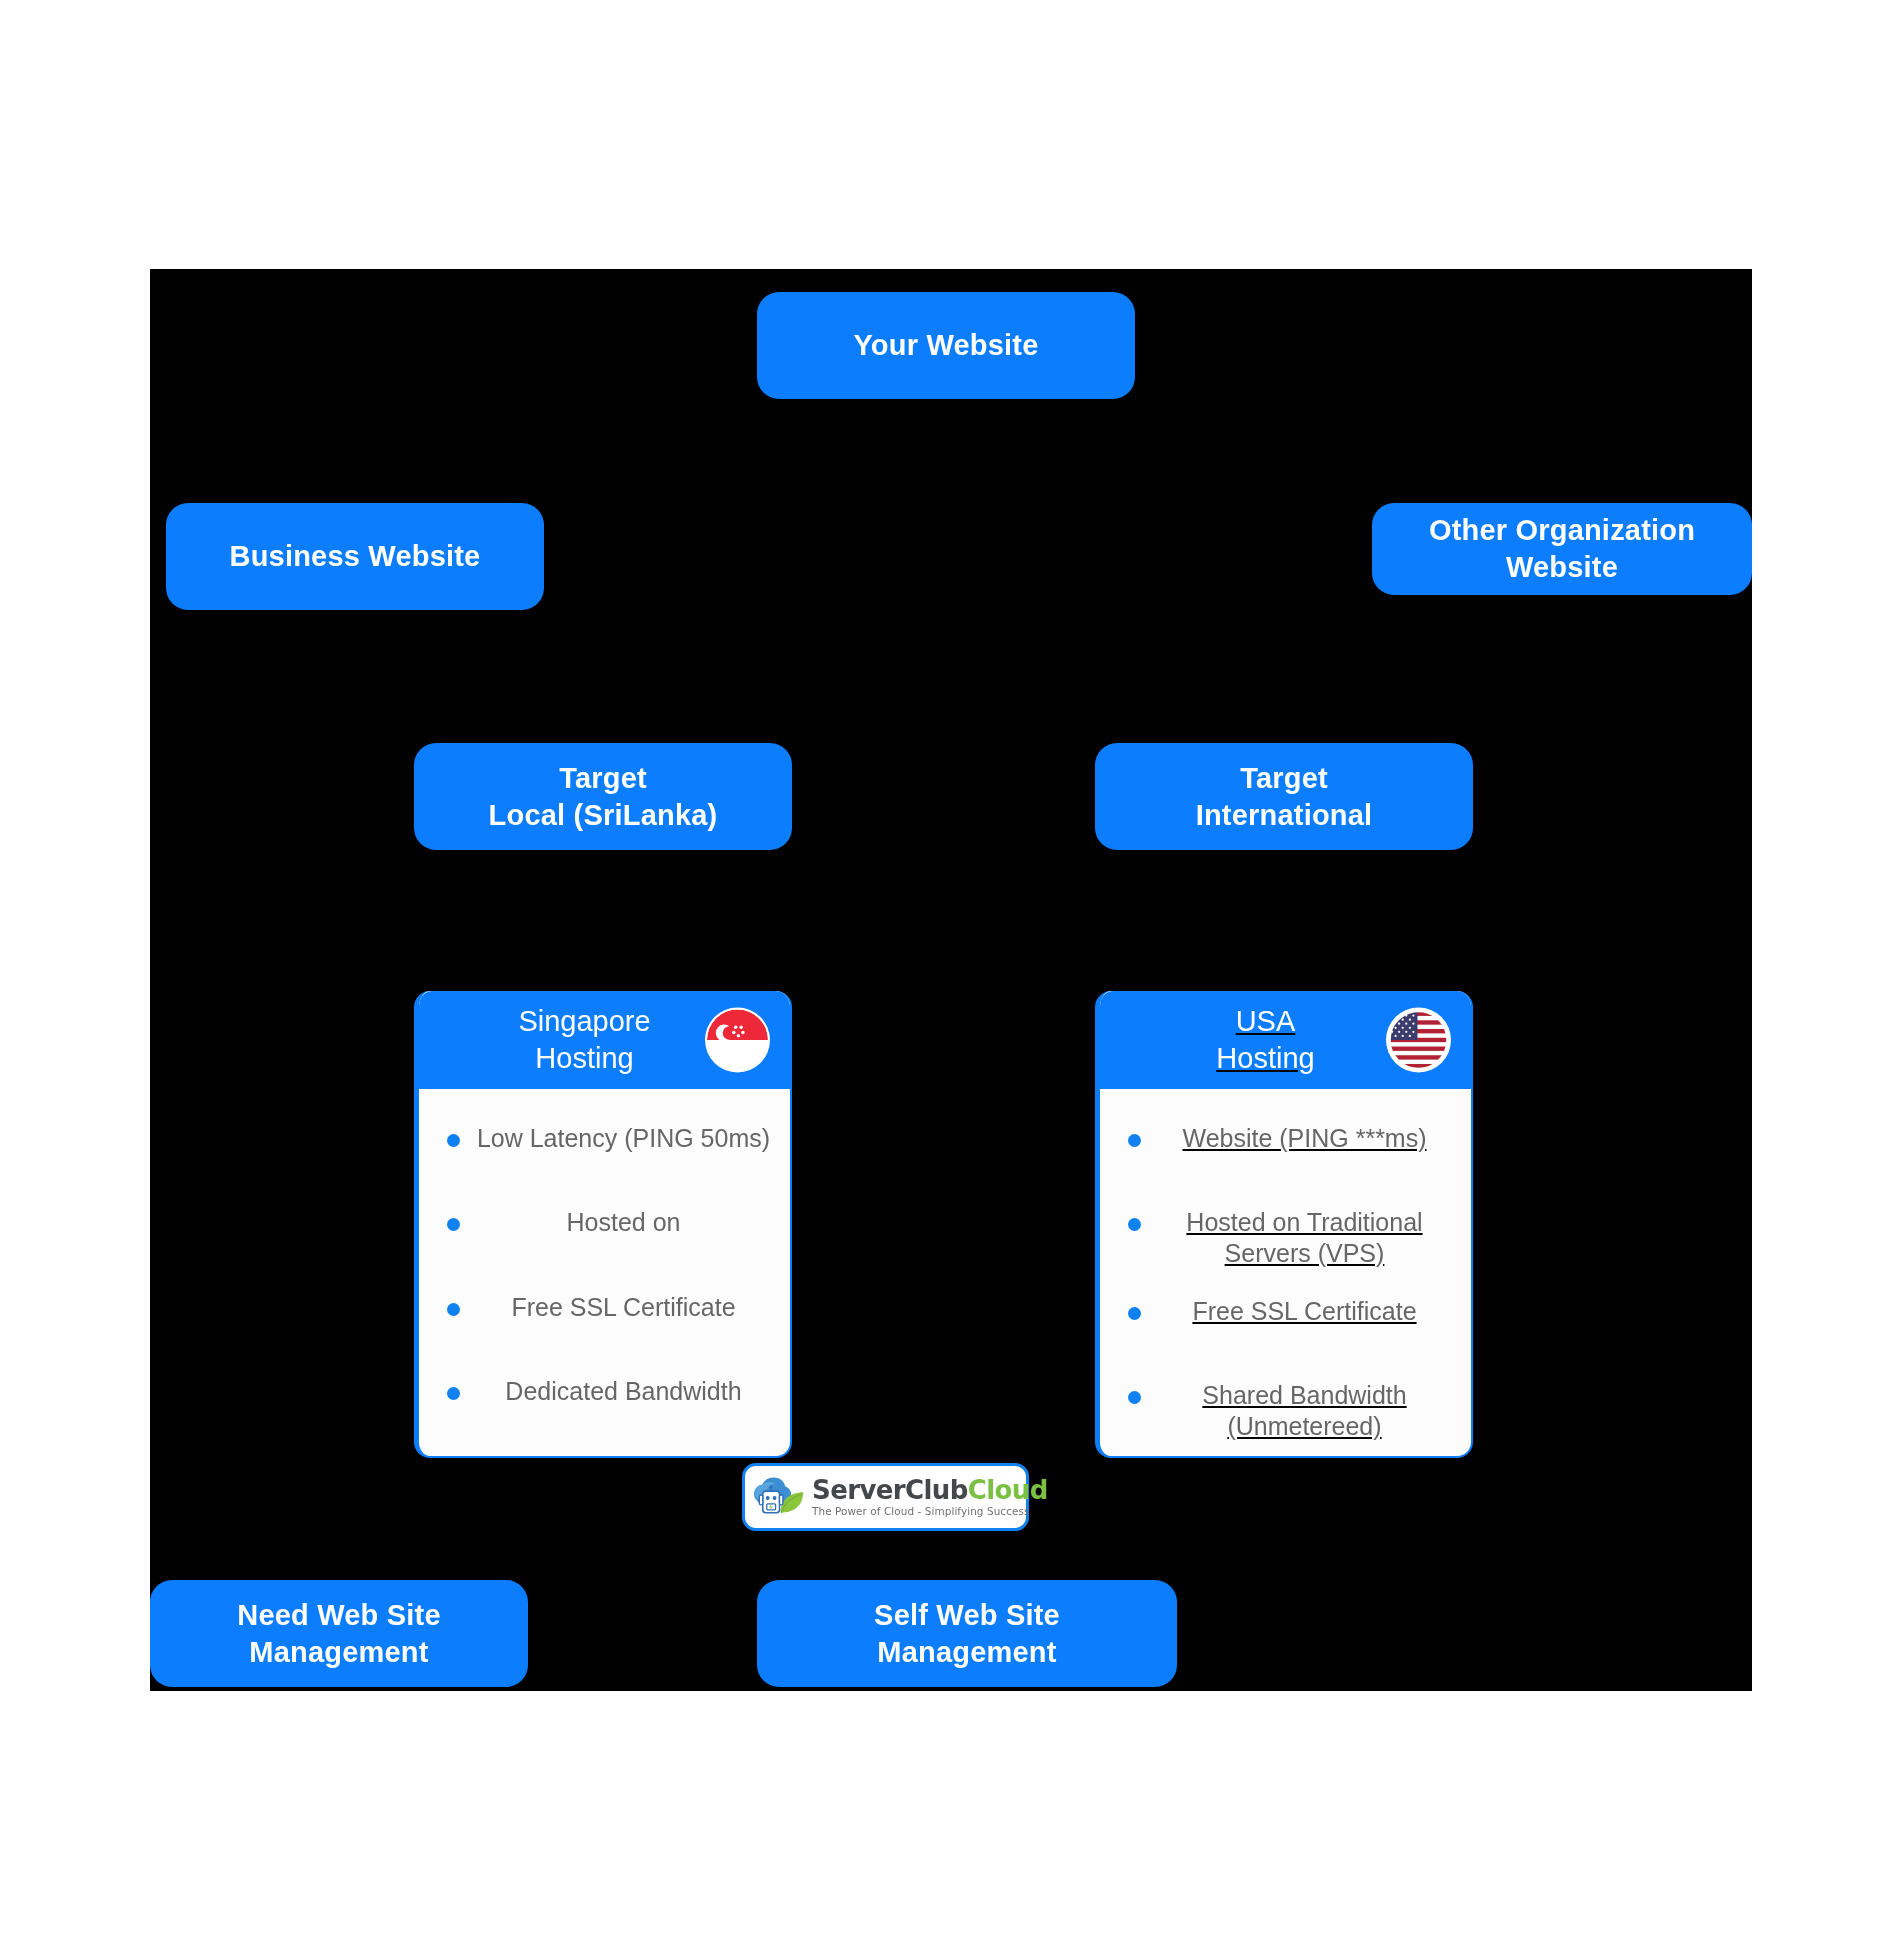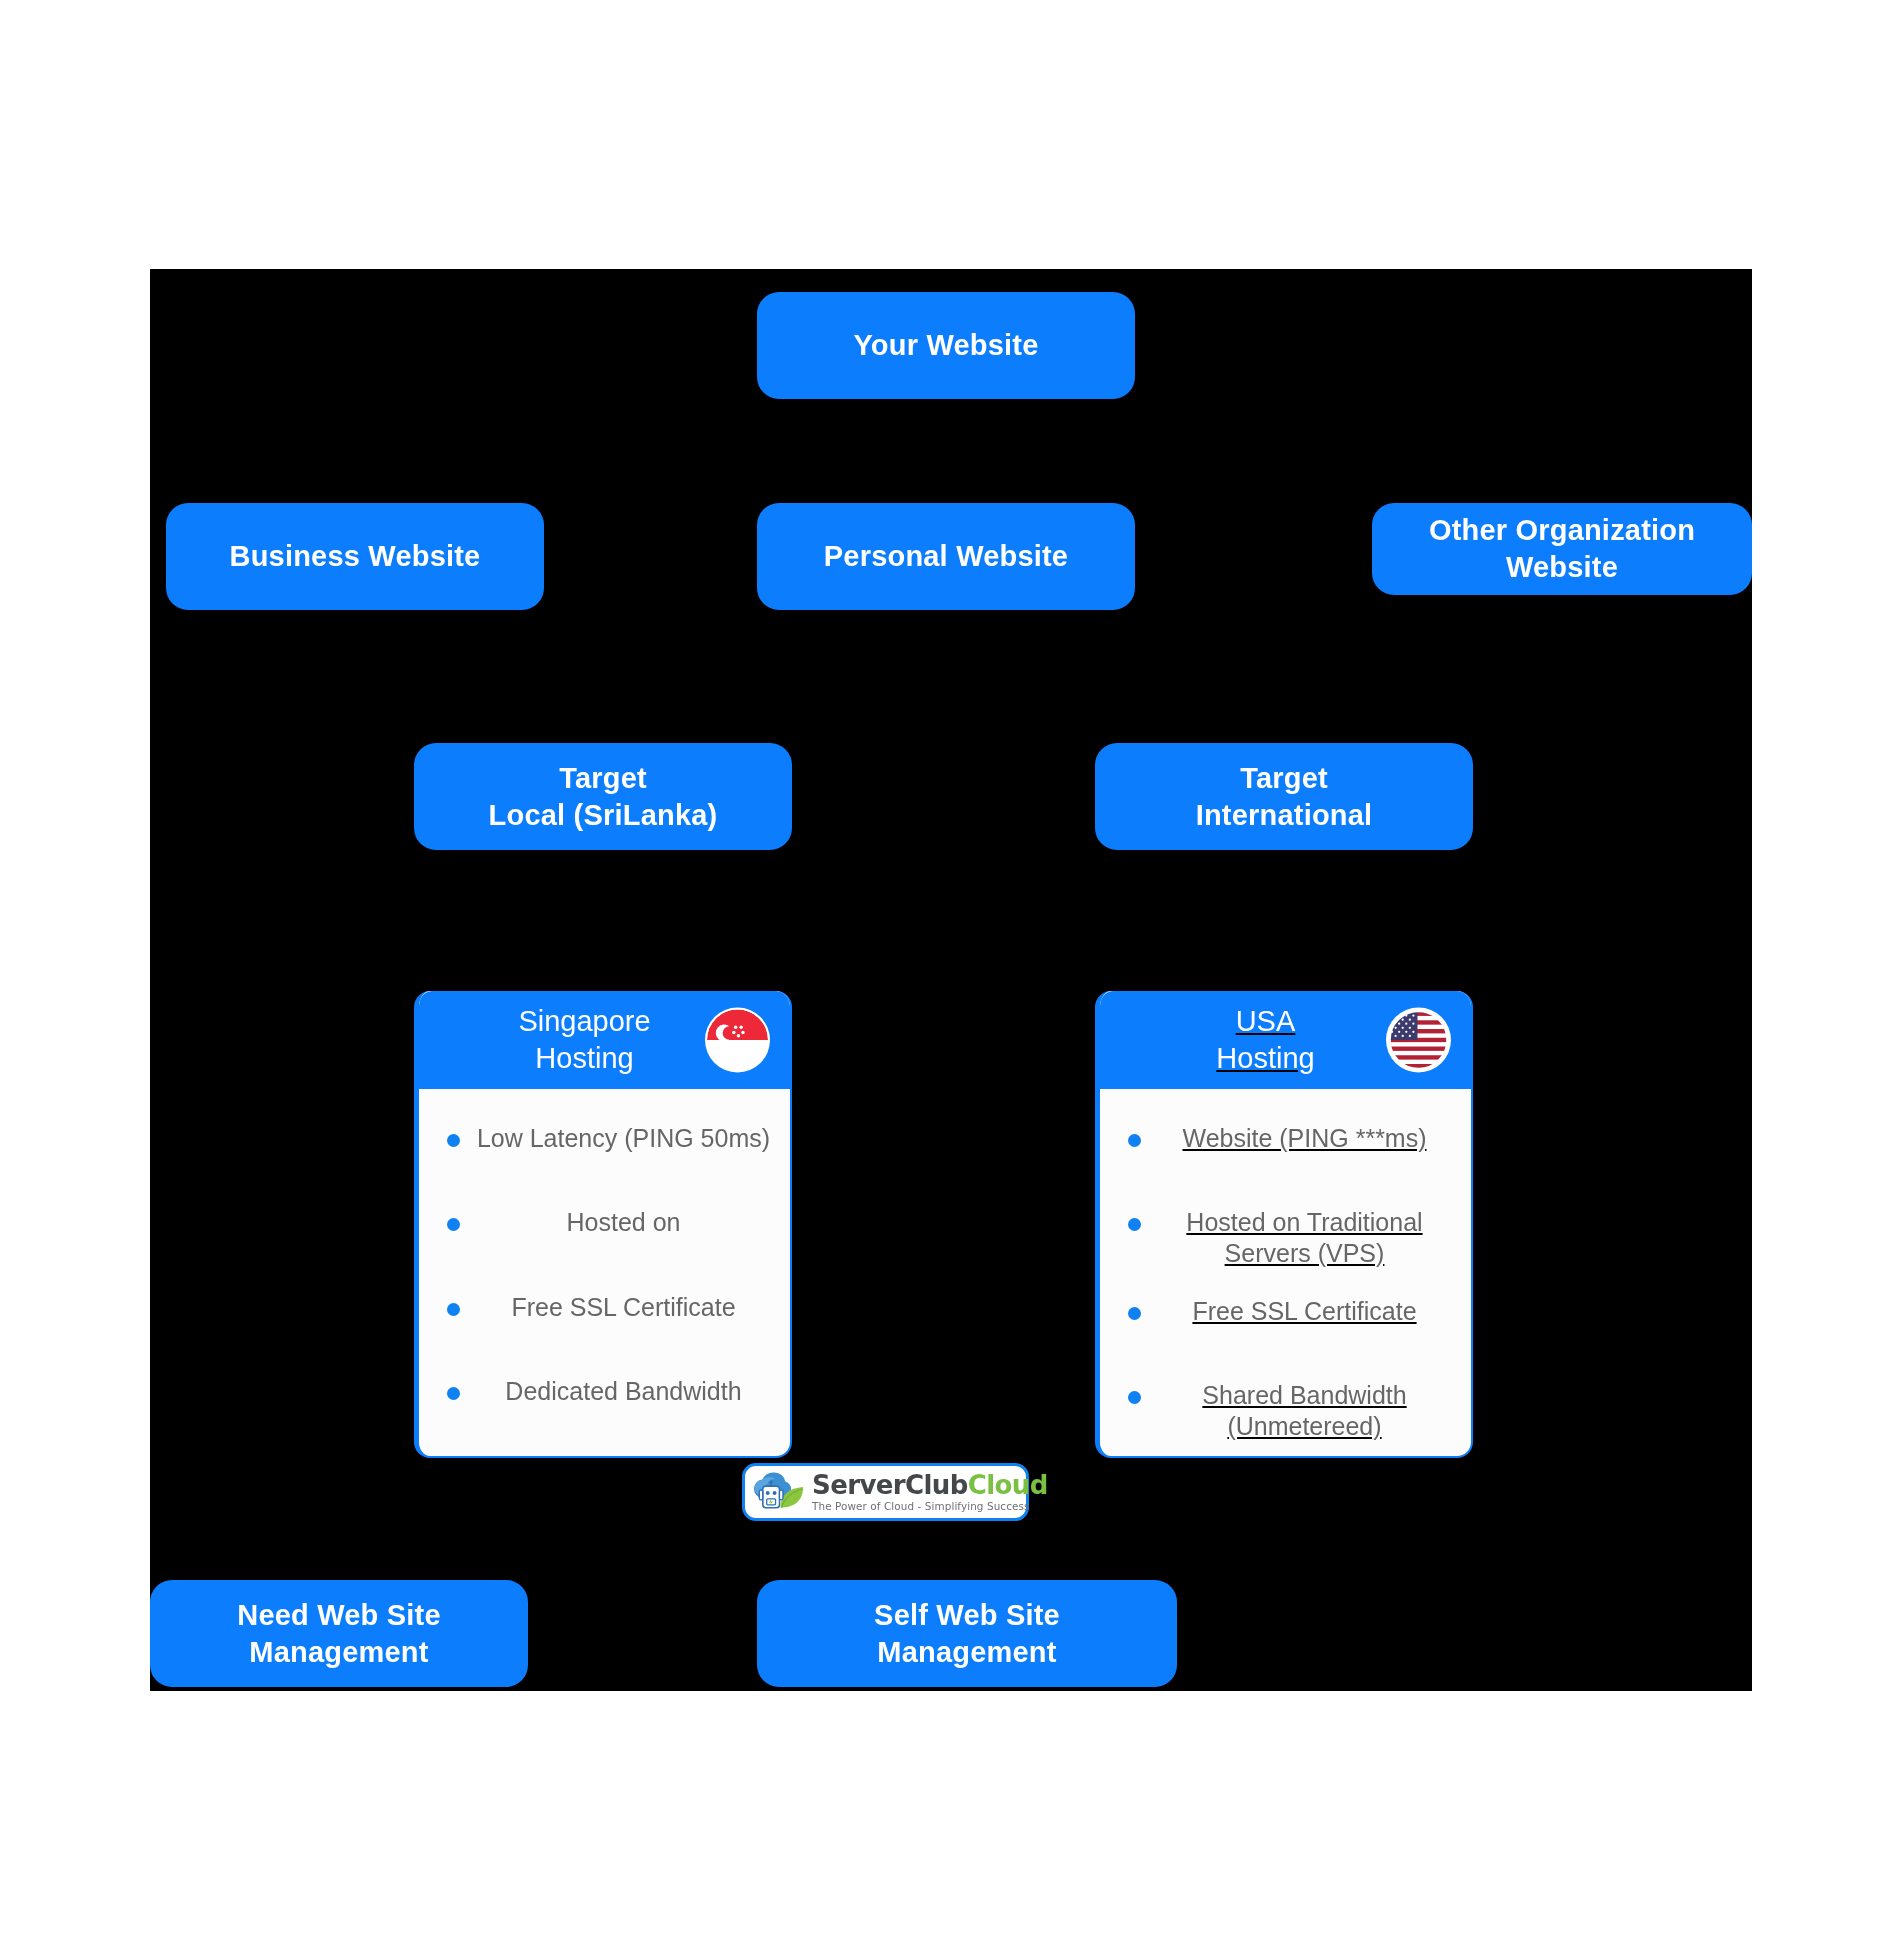--- a/index.html
+++ b/index.html
@@ -148,21 +148,21 @@
   #us-list li:nth-child(2) { margin-top: 50px; }
   #us-list li:nth-child(3) { margin-top: 28px; }
   #us-list li:nth-child(4) { margin-top: 50px; }
 
   
   #logo-badge {
     position: absolute;
     left: 592px;
     top: 1194px;
     width: 287px;
-    height: 58px;
+    height: 68px;
     background: #ffffff;
     border: 3px solid #1081f0;
     border-radius: 14px;
     display: flex;
     align-items: center;
     box-sizing: border-box;
     padding: 0 8px 0 6px;
     z-index: 5;
   }
   #logo-mark { width: 57px; height: 48px; flex: 0 0 57px; }
@@ -186,21 +186,20 @@
   }
 </style>
 </head>
 <body>
 
 <div id="canvas">
 
   <div class="node" id="node-your-website">Your Website</div>
 
   <div class="node" id="node-business-website">Business Website</div>
-  <div class="node" id="node-personal-website">Personal Website</div>
   <div class="node" id="node-other-org" style="white-space: pre-line;">Other Organization
 Website</div>
 
   <div class="node" id="node-target-local" style="white-space: pre-line;">Target
 Local (SriLanka)</div>
   <div class="node" id="node-target-intl" style="white-space: pre-line;">Target
 International</div>
 
   <div class="host-card" id="card-singapore">
     <div class="card-head">

